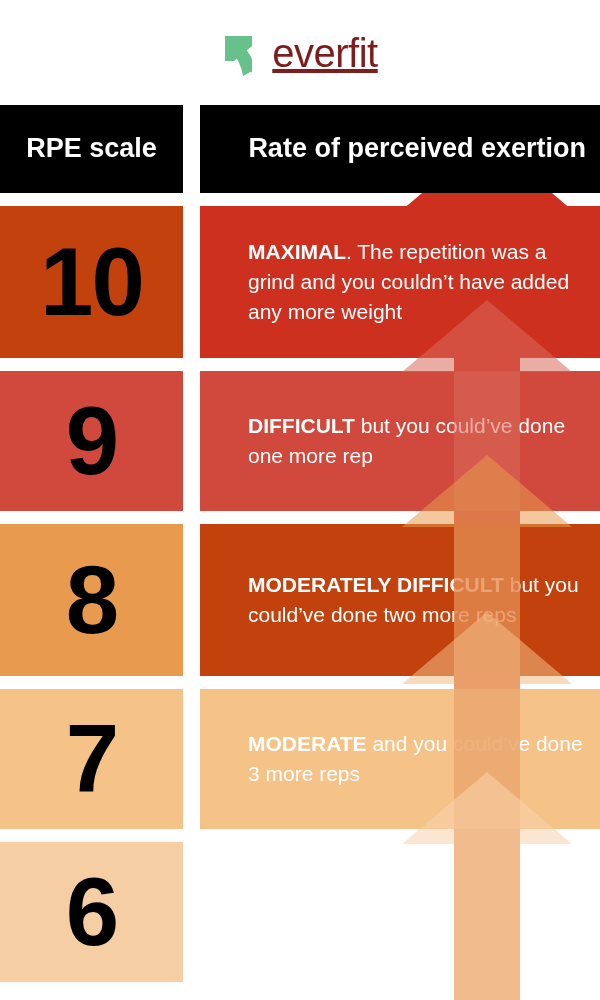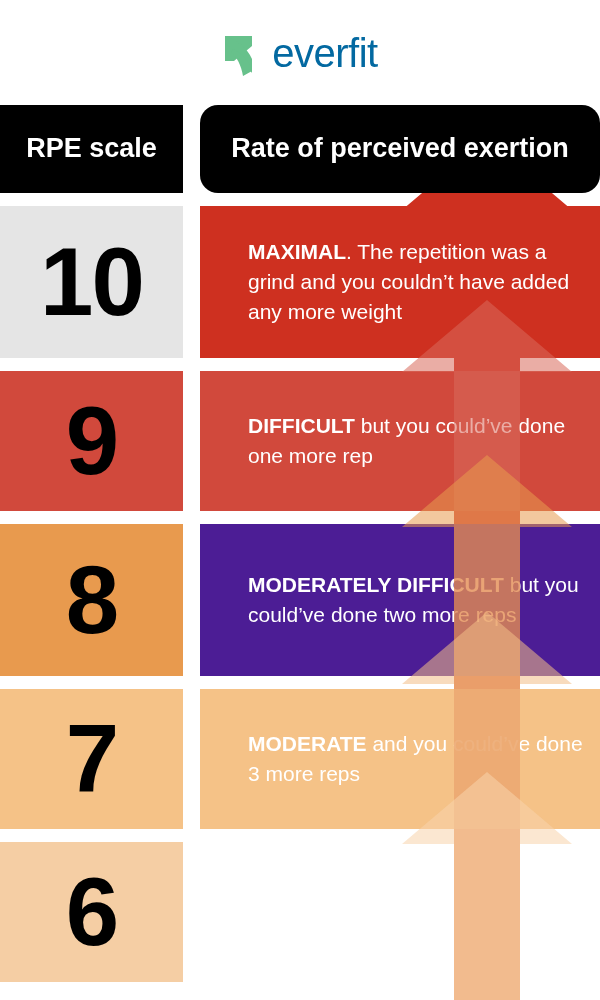--- a/index.html
+++ b/index.html
@@ -77,21 +77,21 @@
     align-items:center;
     padding:0 6px 0 48px;
   }
 
   
   .row-head .cell-num,
   .row-head .cell-desc {
     background:#000000;
     height:88px;
   }
-  .row-head .cell-desc { padding:0 14px 0 14px; justify-content:center;border-radius:18px; }
+  .row-head .cell-desc { padding:0 14px 0 14px; justify-content:flex-end; }
   .head-label {
     color:#ffffff;
     font-size:27px;
     font-weight:700;
     letter-spacing:0px;
     line-height:1.1;
     white-space:nowrap;
   }
 
   
@@ -114,21 +114,21 @@
 <body>
 
 <div id="page">
 
   <div class="brand">
     <svg class="brand-mark" viewBox="0 0 40 46">
       <path id="logo-p1" d="M3 5 L30 5 L30 15 L12 30 L3 30 Z" fill="#67C18B"></path>
       <path id="logo-p2" d="M3 5 C14 9, 25 16, 30 28 L30 42 C22 30, 12 18, 3 13 Z" fill="#67C18B"></path>
       <path id="logo-p3" d="M11 18 C20 22, 27 30, 30 40 L21 45 C19 34, 15 26, 9 21 Z" fill="#67C18B"></path>
     </svg>
-    <div class="brand-name" style="color: #0369a1;">everfit</div>
+    <div class="brand-name" style="color: #7f1d1d; text-decoration: underline;">everfit</div>
   </div>
 
   <svg class="arrow-layer under" viewBox="0 0 600 1000">
     <g id="arrows-under">
         <path d="M487 138 L572 210 L520 210 L520 1000 L454 1000 L454 210 L402 210 Z" fill="#CE3020"></path>
       </g>
   </svg>
 
   <div class="grid">
 
@@ -136,40 +136,40 @@
       <div class="cell-num">
         <span class="head-label">RPE scale</span>
       </div>
       <div class="cell-desc">
         <span class="head-label">Rate of perceived exertion</span>
       </div>
     </div>
 
     <div id="body-rows">
         <div class="row">
-          <div class="cell-num" style="background: #e5e5e5; height: 152px;">
+          <div class="cell-num" style="background: #c2410c; height: 152px;">
             <span class="num">10</span>
           </div>
           <div class="cell-desc" style="background: rgb(206, 48, 32); height: 152px;">
             <div class="desc"><b>MAXIMAL</b><span>. The repetition was a grind and you couldn’t have added any more weight</span></div>
           </div>
         </div>
         <div class="row">
           <div class="cell-num" style="background: rgb(209, 73, 60); height: 140px;">
             <span class="num">9</span>
           </div>
           <div class="cell-desc" style="background: rgb(209, 73, 60); height: 140px; justify-content: center;">
             <div class="desc"><b>DIFFICULT</b><span> but you could’ve done one more rep</span></div>
           </div>
         </div>
         <div class="row">
           <div class="cell-num" style="background: rgb(232, 154, 78); height: 152px;">
             <span class="num">8</span>
           </div>
-          <div class="cell-desc" style="background: #4c1d95; height: 152px;">
+          <div class="cell-desc" style="background: #c2410c; height: 152px;">
             <div class="desc"><b>MODERATELY DIFFICULT</b><span> but you could’ve done two more reps</span></div>
           </div>
         </div>
         <div class="row">
           <div class="cell-num" style="background: rgb(245, 194, 135); height: 140px;">
             <span class="num">7</span>
           </div>
           <div class="cell-desc" style="background: rgb(245, 194, 135); height: 140px;">
             <div class="desc"><b>MODERATE</b><span> and you could’ve done 3 more reps</span></div>
           </div>

